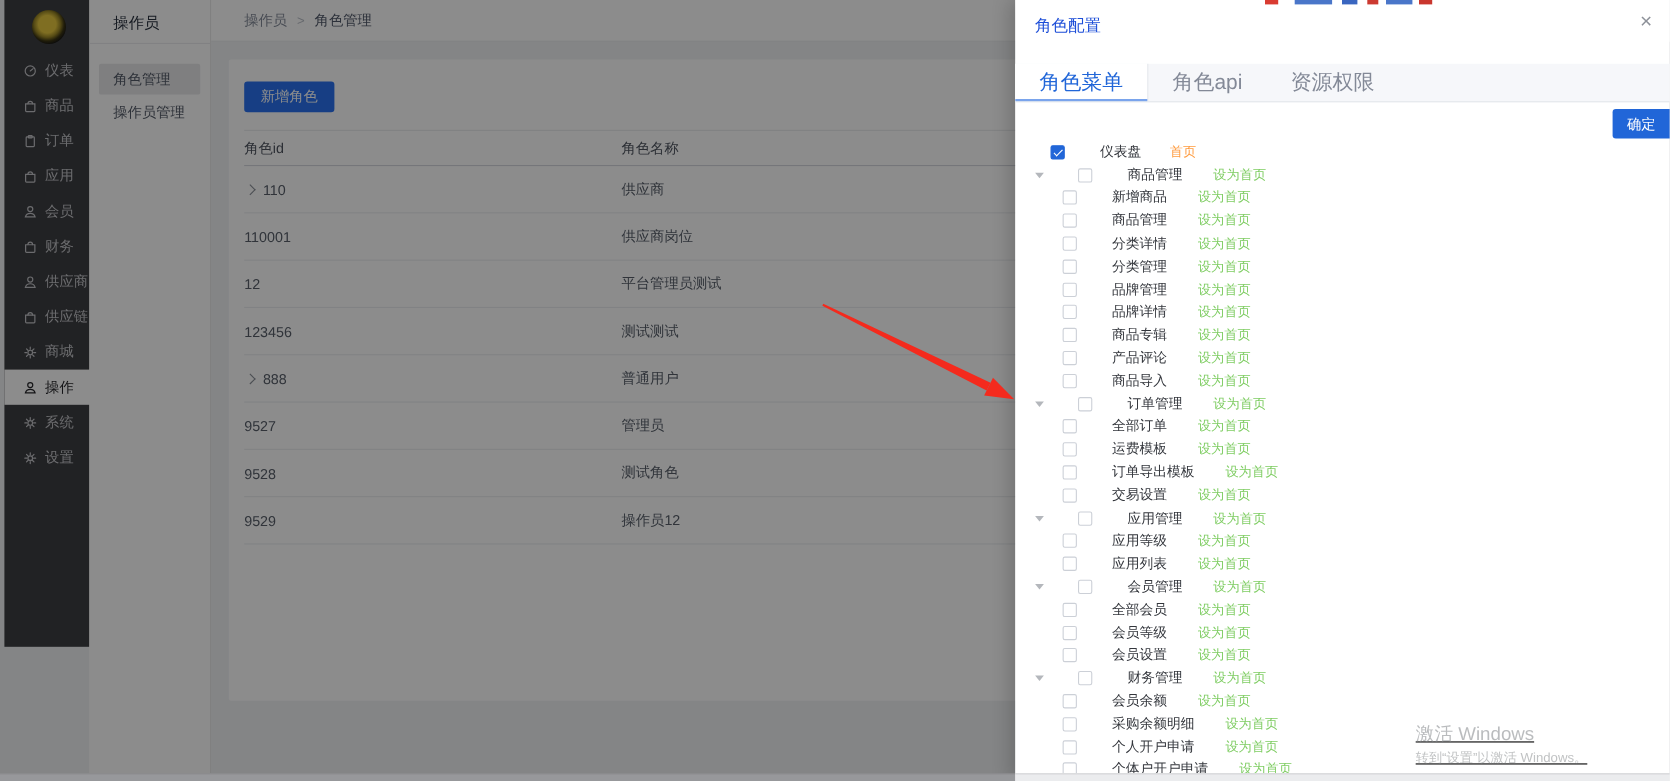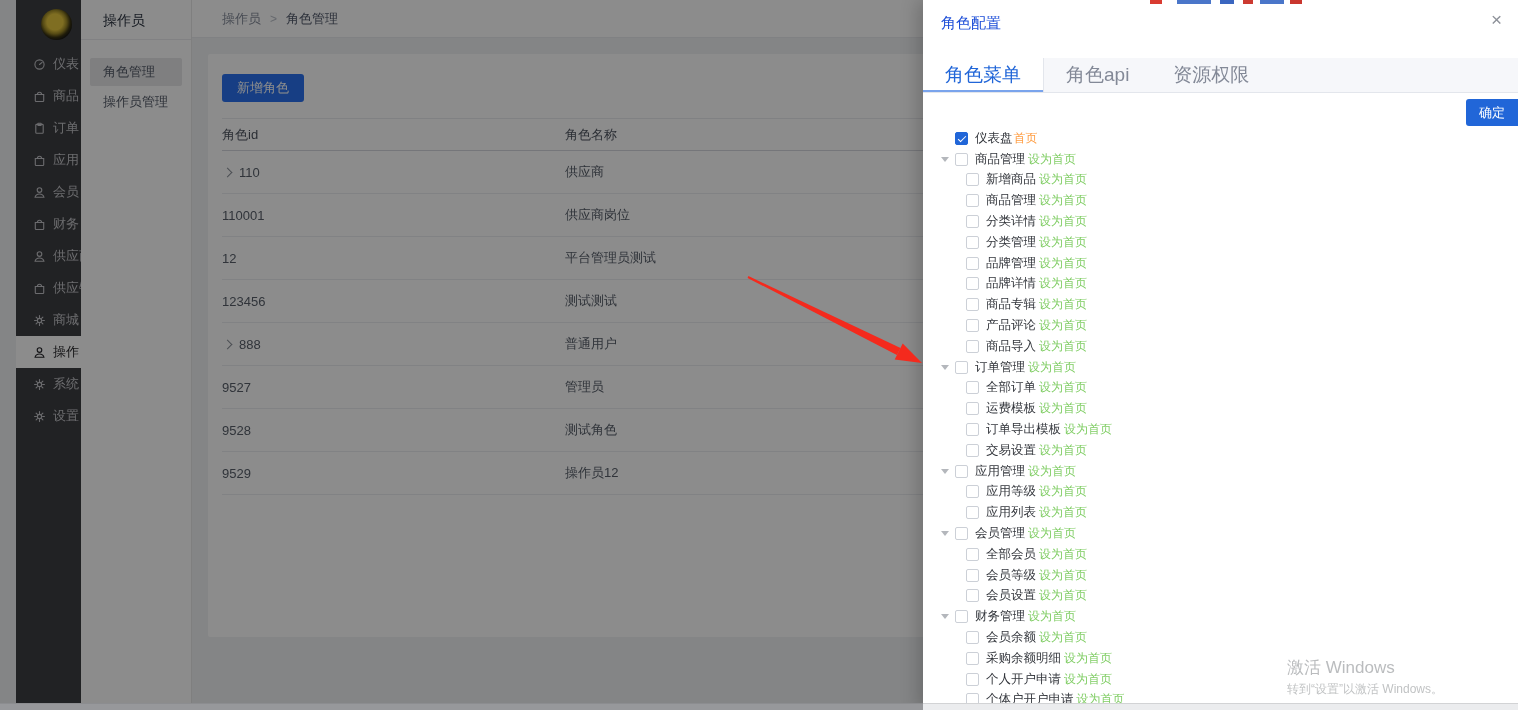--- a/index.html
+++ b/index.html
@@ -11,21 +11,21 @@
   body{font-family:"Liberation Sans","DejaVu Sans",sans-serif;background:#f0f2f5;position:relative;}
 
   .app{position:absolute;inset:0;}
 
   
   .frag{position:absolute;top:0;height:4px;background:#6d6e71;z-index:1;}
   
   .chip{position:absolute;top:0;height:4px;z-index:8;}
 
   
-  .sidebar{position:absolute;left:16px;top:0;width:81px;height:703px;background:var(--sidebar-bg);z-index:1;}
+  .sidebar{position:absolute;left:4px;top:0;width:81px;height:588px;background:var(--sidebar-bg);z-index:1;}
   .avatar-wrap{height:48px;display:flex;align-items:center;justify-content:center;}
   .avatar{width:31px;height:31px;border-radius:50%;
     background:radial-gradient(circle at 45% 42%, #e8c93f 0 32%, #9c8826 48%, #3a3413 62%, #141414 75%);}
   .side-item{height:32px;display:flex;align-items:center;padding-left:17px;color:#c3c4c8;font-size:13px;cursor:pointer;}
   .side-item .s-icon{width:13px;height:13px;margin-right:7px;display:inline-flex;align-items:center;}
   .side-item.active{background:#ffffff;color:#26262a;}
 
   
   .submenu{position:absolute;left:81px;top:0;width:111px;height:703px;background:#fff;border-right:1px solid #e8e8e8;z-index:1;}
   .submenu-header{height:40px;line-height:40px;padding-left:22px;font-size:14px;color:#2b3340;border-bottom:1px solid #ececee;}
@@ -62,36 +62,36 @@
   .drawer-title{font-size:15px;color:#1d4ed8;}
   .drawer-close{position:absolute;right:16px;top:10px;font-size:19px;color:#8d9199;cursor:pointer;line-height:1;}
   .tabs{height:35px;background:#f6f7fa;border-bottom:1px solid #e3e6ec;display:flex;align-items:stretch;}
   .tab{display:flex;align-items:center;padding:0 22px;font-size:19px;color:#838997;cursor:pointer;position:relative;}
   .tab.active{background:#fff;color:var(--accent);border-right:1px solid #e3e6ec;}
   .tab.active::after{content:"";position:absolute;left:0;right:0;bottom:0;height:2px;background:#7aa4ec;}
   .confirm-row{height:42px;position:relative;}
   .btn-confirm{position:absolute;right:0;top:6px;width:52px;height:27px;background:var(--accent);color:#fff;
     font-size:13px;border:none;border-radius:3px 0 0 3px;cursor:pointer;}
   .tree{position:absolute;left:0;top:128px;right:0;bottom:7px;overflow:hidden;}
-  .tree-row{display:flex;align-items:center;height:20.8px;font-size:12.5px;color:#33363c;cursor:pointer;}
+  .tree-row{display:flex;align-items:center;height:20.8px;font-size:12.5px;color:#33363c;cursor:pointer;gap:25px;}
   .tree-row.root{padding-left:32px;}
   .tree-row.parent{padding-left:18px;}
   .tree-row.child{padding-left:43px;}
   .caret-down{width:0;height:0;border-left:4px solid transparent;border-right:4px solid transparent;
     border-top:5px solid #b4b7bc;margin-right:6px;flex:0 0 auto;}
   .cbx{width:13px;height:13px;border:1px solid #ccd0d7;border-radius:2px;background:#fff;margin-right:7px;
     flex:0 0 auto;position:relative;}
   .cbx.checked{background:var(--accent);border-color:var(--accent);}
   .cbx.checked::after{content:"";position:absolute;left:4px;top:1px;width:3px;height:7px;
     border-right:1.5px solid #fff;border-bottom:1.5px solid #fff;transform:rotate(45deg);}
   .tag-green{color:var(--green);font-size:12px;margin-left:3px;}
   .tag-orange{color:var(--orange);font-size:12px;margin-left:1px;}
 
   
-  .watermark{position:absolute;right:75px;bottom:12px;text-align:left;z-index:7;pointer-events:none;}
+  .watermark{position:absolute;right:75px;bottom:12px;text-align:left;z-index:7;pointer-events:none;text-decoration:underline;}
   .wm1{font-size:17px;color:rgba(130,133,136,0.55);}
   .wm2{font-size:12px;color:rgba(130,133,136,0.50);margin-top:2px;}
 
   
   .strip{position:absolute;bottom:0;height:7px;z-index:7;border-top:1px solid rgba(120,120,122,0.35);}
   .strip.left{left:0;width:923px;background:#97989b;}
   .strip.right{left:923px;right:0;background:#ebecee;border-top-color:#d2d3d5;}
 
   
   .arrow-svg{position:absolute;inset:0;z-index:10;pointer-events:none;}

